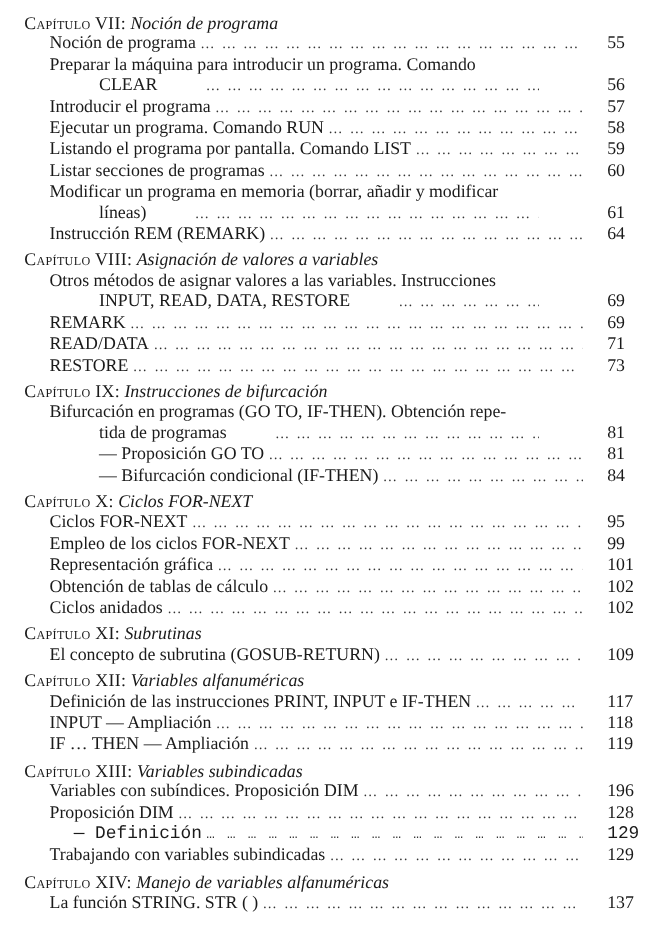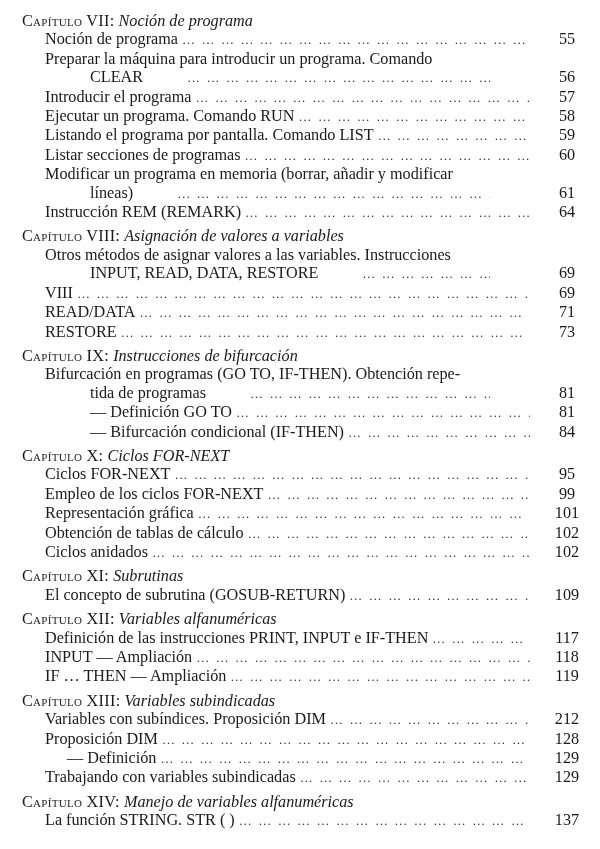--- a/index.html
+++ b/index.html
@@ -13,30 +13,30 @@
   #toc { position: absolute; left: 22px; top: 12px; width: 560px; }
   .chapter { margin-bottom: 5px; }
   .ch-head { line-height: 18.4px; white-space: nowrap; }
   .ch-label { font-variant: small-caps; letter-spacing: 0.3px; }
   .ch-title { font-style: italic; }
   .entry { position: relative; line-height: 18.4px; }
   .entry .line { display: flex; align-items: baseline; white-space: nowrap; }
   .entry .first { padding-left: 23px; padding-right: 50px; text-align: justify; white-space: normal; }
   .entry .cont { padding-left: 68px; gap: 40px; }
   .entry.sub .line.single { padding-left: 68px; }
-  .entry.sub2 .line.single { padding-left: 45px; }
+  .entry.sub2 .line.single { padding-left: 45px; font-family: Liberation Mono, monospace; }
   .entry .line.single { padding-left: 23px; }
   .txt { flex: 0 0 auto; }
   .dots {
     flex: 1 1 auto; overflow: hidden; white-space: nowrap;
     color: #333; letter-spacing: 1.6px; margin-left: 4px; margin-right: 22px;
     font-size: 13px;
   }
   .dots::before { content: "… … … … … … … … … … … … … … … … … … … … … … … … … … … … … … … … … … … … … …"; }
-  .page { flex: 0 0 auto; width: 30px; text-align: center; }
+  .page { flex: 0 0 auto; width: 30px; text-align: left; }
 </style>
 </head>
 <body>
 
 <div id="toc">
     <div class="chapter">
       <div class="ch-head"><span class="ch-label">Capítulo VII:</span> <span class="ch-title">Noción de programa</span></div>
       <div class="entry">
         <div class="line single">
           <span class="txt">Noción de programa</span>
@@ -101,21 +101,21 @@
       <div class="entry">
         <div class="first">Otros métodos de asignar valores a las variables. Instrucciones</div>
         <div class="line cont">
           <span class="txt">INPUT, READ, DATA, RESTORE</span>
           <span class="dots"></span>
           <span class="page">69</span>
         </div>
       </div>
       <div class="entry">
         <div class="line single">
-          <span class="txt">VIII</span>
+          <span class="txt">REMARK</span>
           <span class="dots"></span>
           <span class="page">69</span>
         </div>
       </div>
       <div class="entry">
         <div class="line single">
           <span class="txt">READ/DATA</span>
           <span class="dots"></span>
           <span class="page">71</span>
         </div>
@@ -133,21 +133,21 @@
       <div class="entry">
         <div class="first">Bifurcación en programas (GO TO, IF-THEN). Obtención repe-</div>
         <div class="line cont">
           <span class="txt">tida de programas</span>
           <span class="dots"></span>
           <span class="page">81</span>
         </div>
       </div>
       <div class="entry sub">
         <div class="line single">
-          <span class="txt">— Definición GO TO</span>
+          <span class="txt">— Proposición GO TO</span>
           <span class="dots"></span>
           <span class="page">81</span>
         </div>
       </div>
       <div class="entry sub">
         <div class="line single">
           <span class="txt">— Bifurcación condicional (IF-THEN)</span>
           <span class="dots"></span>
           <span class="page">84</span>
         </div>
@@ -224,21 +224,21 @@
           <span class="page">119</span>
         </div>
       </div>
     </div>
     <div class="chapter">
       <div class="ch-head"><span class="ch-label">Capítulo XIII:</span> <span class="ch-title">Variables subindicadas</span></div>
       <div class="entry">
         <div class="line single">
           <span class="txt">Variables con subíndices. Proposición DIM</span>
           <span class="dots"></span>
-          <span class="page">212</span>
+          <span class="page">196</span>
         </div>
       </div>
       <div class="entry">
         <div class="line single">
           <span class="txt">Proposición DIM</span>
           <span class="dots"></span>
           <span class="page">128</span>
         </div>
       </div>
       <div class="entry sub2">

